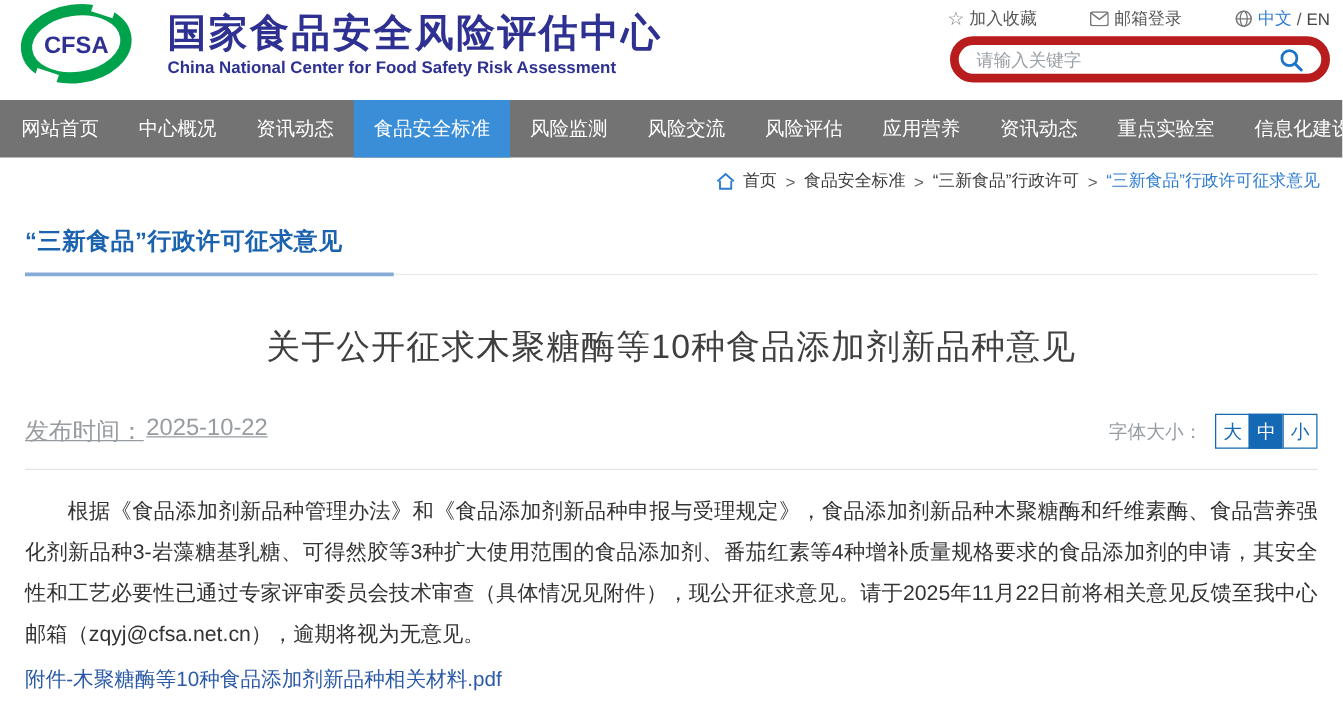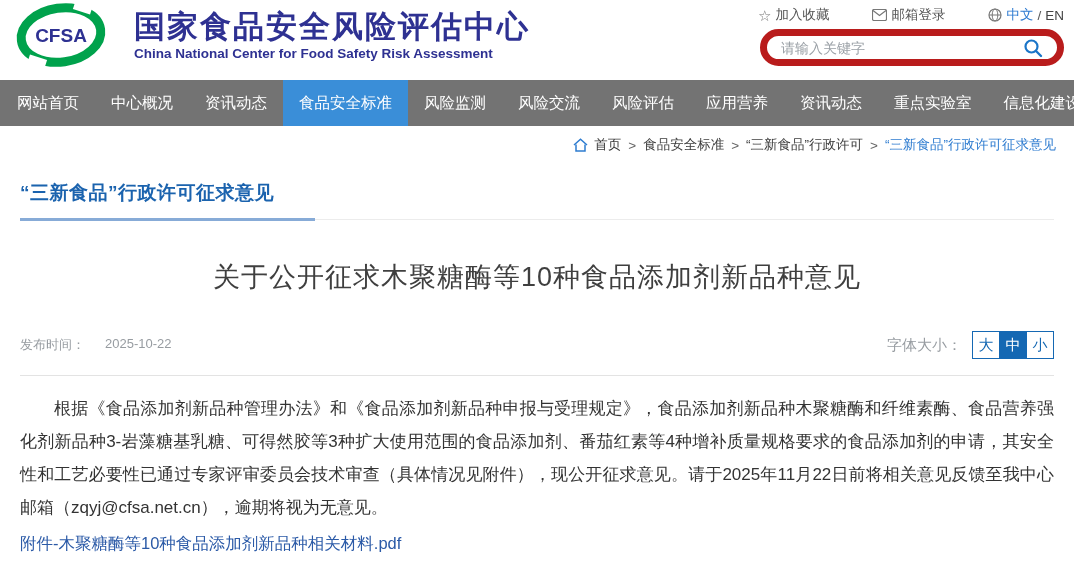--- a/index.html
+++ b/index.html
@@ -52,21 +52,21 @@
   .section-title { color:#1b63ae; font-size:19px; font-weight:bold; letter-spacing:0.5px; }
   .section-rule { position:relative; height:3px; margin-top:12px; }
   .rule-gray { position:absolute; left:0; right:0; top:1px; height:1px; background:#ececec; }
   .rule-blue { position:absolute; left:0; top:0; width:295px; height:3px; background:#87abd7; }
 
   
   .article { padding:0 20px; }
   .article-title { text-align:center; font-size:27px; font-weight:normal; color:#3f3f3f;
     margin-top:38px; letter-spacing:1px; }
   .meta-row { display:flex; align-items:center; justify-content:space-between; margin-top:36px; }
-  .pub { font-size:13px; color:#979ca1; display:flex; gap:20px; }
+  .pub { font-size:19px; color:#979ca1; display:flex; gap:2px;text-decoration:underline; }
   .fontsize-wrap { display:flex; align-items:center; }
   .fs-label { font-size:15px; color:#979ca1; margin-right:10px; }
   .fs-group { display:flex; }
   .fs-btn { width:28px; height:28px; border:1px solid #1568b3; background:#fff; color:#1568b3;
     font-size:15px; display:flex; align-items:center; justify-content:center; cursor:pointer;
     margin-left:-1px; font-family:inherit; }
   .fs-btn:first-child { margin-left:0; }
   .fs-btn.active { background:#1568b3; color:#fff; }
 
   .meta-divider { border:none; border-top:1px solid #e3e3e3; margin-top:16px; }

